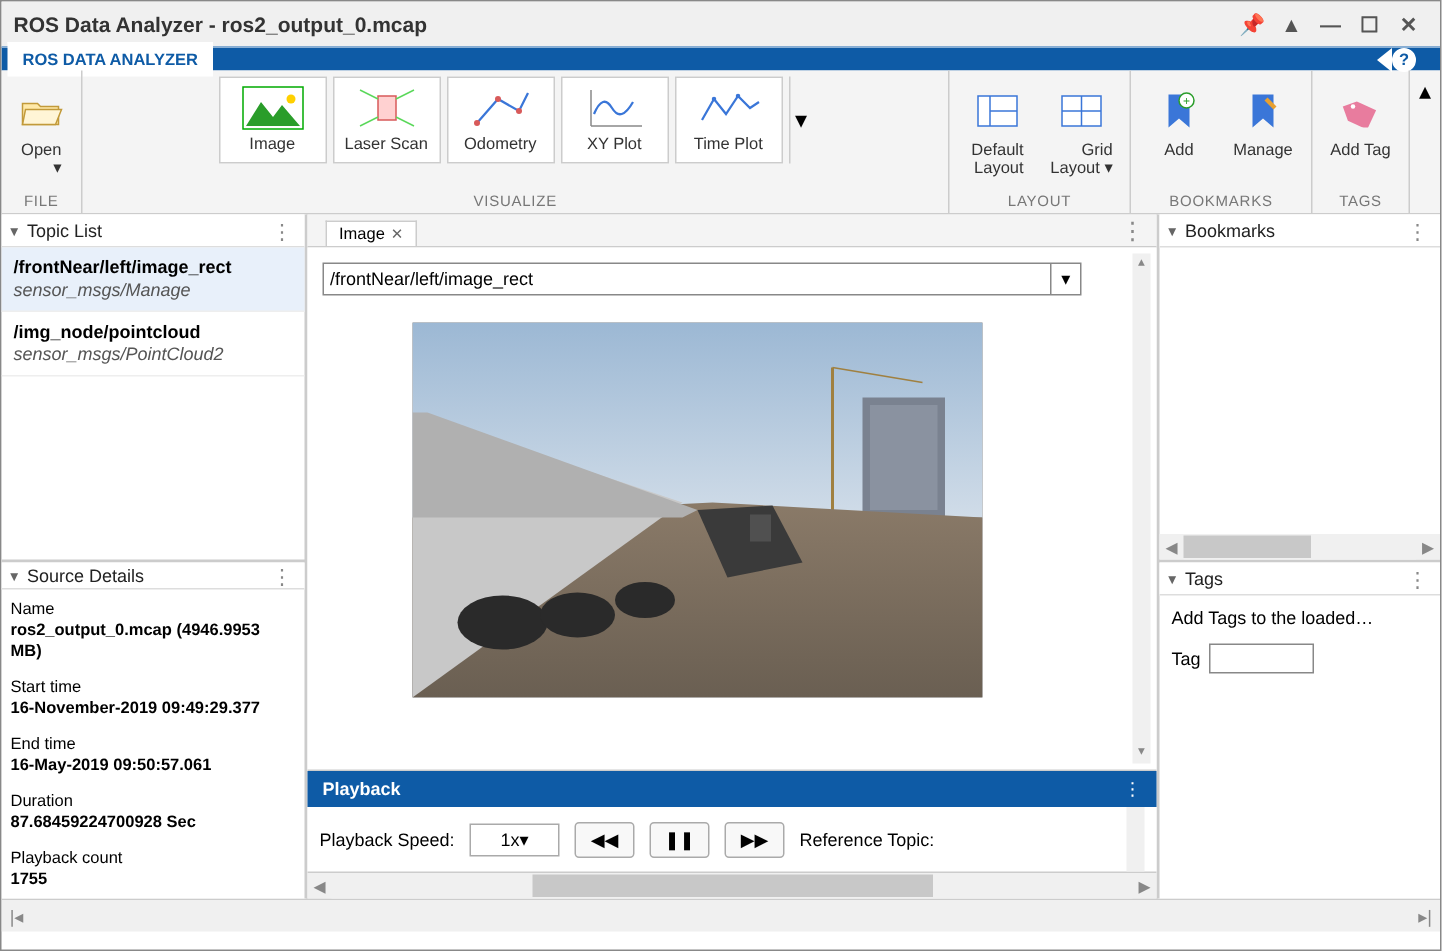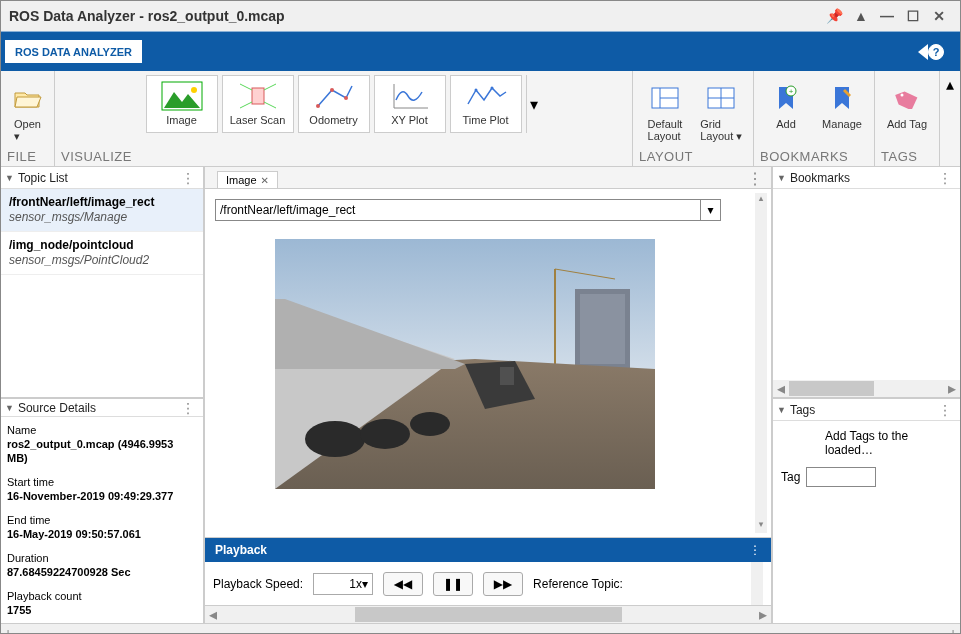--- a/index.html
+++ b/index.html
@@ -1,31 +1,31 @@
 <!DOCTYPE html>
 <html><head>
 <meta charset="utf-8">
 <style>
   * { box-sizing: border-box; font-family: "Segoe UI", Arial, sans-serif; }
   body { margin:0; padding:0; background:#fff; width:961px; height:634px; overflow:hidden; border:1px solid #888;}
   .titlebar { height:30px; background:#f0f0f0; display:flex; align-items:center; padding:0 8px; font-size:14px; font-weight:bold; color:#333;}
   .titlebar .spacer{flex:1;}
   .titlebar .winbtn{ width:26px; height:26px; display:flex; align-items:center; justify-content:center; font-size:14px; color:#555; cursor:default;}
-  .bluebar { background:#0e5ba6; height:40px; display:flex; align-items:center; border-top:1px solid #89b0d6;}
+  .bluebar { background:#0e5ba6; height:16px; display:flex; align-items:center; border-top:1px solid #89b0d6;}
   .bluetab { background:#fff; color:#0e5ba6; font-size:11px; font-weight:600; height:23px; line-height:23px; padding:0 10px; margin-left:4px; border-top:1px solid #fff; }
   .bluebar .spacer{flex:1;}
   .help-circ{ width:16px;height:16px;border-radius:50%;border:1px solid #fff;color:#0e5ba6;background:#fff;font-size:11px;display:flex;align-items:center;justify-content:center;margin-right:10px;font-weight:bold;}
   .ribbon { background:#f4f4f4; border-bottom:1px solid #ccc; display:flex; height:96px; }
   .ribgroup { border-right:1px solid #ccc; padding:4px 6px 0 6px; display:flex; flex-direction:column; position:relative;}
   .ribgroup .items { display:flex; gap:4px; flex:1; align-items:flex-start; justify-content:center;}
-  .ribgroup .caption { font-size:13px; color:#777; padding-bottom:2px; letter-spacing:0.5px;}
+  .ribgroup .caption { text-align:center; font-size:10px; color:#777; padding-bottom:2px; letter-spacing:0.5px;}
   .ribbtn { display:flex; flex-direction:column; align-items:center; justify-content:flex-start; width:72px; padding-top:4px; cursor:default; border:1px solid transparent; gap:2px;}
   .ribbtn.square { border:1px solid #ccc; background:#fff; height:58px; margin-bottom:2px;}
   .ribbtn .ico { height:36px; display:flex; align-items:center; justify-content:center;}
-  .ribbtn .lbl { font-size:11px; color:#333; text-align:left; line-height:12px; min-height:24px;}
+  .ribbtn .lbl { font-size:11px; color:#333; text-align:right; line-height:12px; min-height:24px;}
   .ribbtn.narrow{width:52px;}
   .layout-area { display:flex; height:calc(100% - 30px - 28px - 96px - 22px); }
   .panel { border:1px solid #ccc; background:#fff; display:flex; flex-direction:column;}
   .panel-header { height:22px; background:#fff; display:flex; align-items:center; padding:0 4px; font-size:12px; color:#222; border-bottom:1px solid #ddd;}
   .panel-header .tri{ margin-right:4px; font-size:9px; color:#666;}
   .panel-header .spacer{flex:1;}
   .panel-header .menu{ font-size:14px; color:#888; cursor:default; padding:0 4px;}
   .left-col { width:204px; display:flex; flex-direction:column; border-right:1px solid #ccc;}
   .topic-item { padding:6px 8px; border-bottom:1px solid #eee; font-size:12px; line-height:15px;}
   .topic-item.sel{ background:#e8f0fa;}
@@ -38,21 +38,21 @@
   .tabbar{ height:22px; display:flex; align-items:flex-end; background:#f4f4f4; border-bottom:1px solid #ccc; padding-left:6px;}
   .tab{ background:#fff; border:1px solid #ccc; border-bottom:none; padding:2px 8px; font-size:11px; display:flex; align-items:center; gap:4px;}
   .tab .close{font-size:10px; color:#666;}
   .img-panel{ flex:1; position:relative; background:#fff; border-bottom:1px solid #ccc;}
   .dropdown{ position:absolute; top:10px; left:10px; right:50px; height:22px; border:1px solid #888; display:flex; align-items:center; padding:0 4px; font-size:12px; background:#fff;}
   .dropdown .arrow{position:absolute; right:0; top:0; width:20px; height:20px; border-left:1px solid #888;display:flex;align-items:center;justify-content:center;}
   .img-viz{ position:absolute; top:50px; left:70px; width:380px; height:250px; background:#888;}
   .playback-bar{ height:24px; background:#0e5ba6; color:#fff; display:flex; align-items:center; padding:0 10px; font-size:12px; font-weight:bold;}
   .playback-ctrl{ height:44px; background:#fff; display:flex; align-items:center; gap:10px; padding:0 8px; border-bottom:1px solid #ccc; font-size:12px;}
   .pc-input{ width:130px; height:22px; border:1px solid #aaa; padding:0 4px; font-size:12px;}
-  .pc-sel{ width:60px; height:22px; border:1px solid #aaa; padding:0 4px; font-size:12px; display:flex; align-items:center; justify-content:flex-end;}
+  .pc-sel{ width:60px; height:22px; border:1px solid #aaa; padding:0 4px; font-size:12px; display:flex; align-items:center; justify-content:center;}
   .pc-btn{ width:40px; height:24px; border:1px solid #aaa; border-radius:3px; display:flex; align-items:center; justify-content:center; background:#f8f8f8;}
   .hscroll{ height:17px; background:#f0f0f0; display:flex; align-items:center;}
   .hscroll .track{flex:1; height:17px; background:#f0f0f0; position:relative;}
   .hscroll .thumb{position:absolute; height:15px; background:#c8c8c8; top:1px;}
   .right-col{ width:188px; display:flex; flex-direction:column;}
   .statusbar{ height:22px; background:#f0f0f0; display:flex; align-items:center; border-top:1px solid #ccc;}
   .statusbar .arrow{ width:20px; text-align:center; color:#888; font-size:12px;}
   svg{display:block;}
 </style>
 </head>
@@ -364,21 +364,21 @@
       </div>
     </div>
     <div class="panel" style="height:225px; border-right:none; border-bottom:none;">
       <div class="panel-header">
         <span class="tri">▼</span>
         <span>Tags</span>
         <div class="spacer"></div>
         <span class="menu">⋮</span>
       </div>
       <div style="padding:8px; font-size:12px;">
-        <div style="margin-bottom:10px;margin-left:44px;">Add Tags to the loaded…</div>
+        <div style="margin-bottom:10px;">Add Tags to the loaded…</div>
         <div style="display:flex;align-items:center;gap:6px;">
           <span>Tag</span>
           <input style="width: 70px; height: 20px; border: 1px solid rgb(136, 136, 136);">
         </div>
       </div>
     </div>
   </div>
 </div>
 
 <div class="statusbar">

